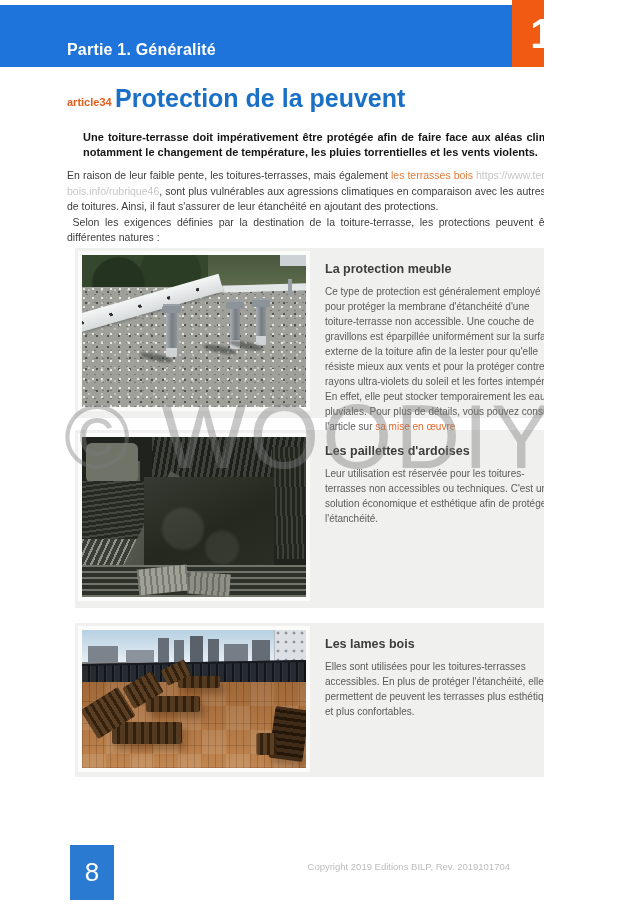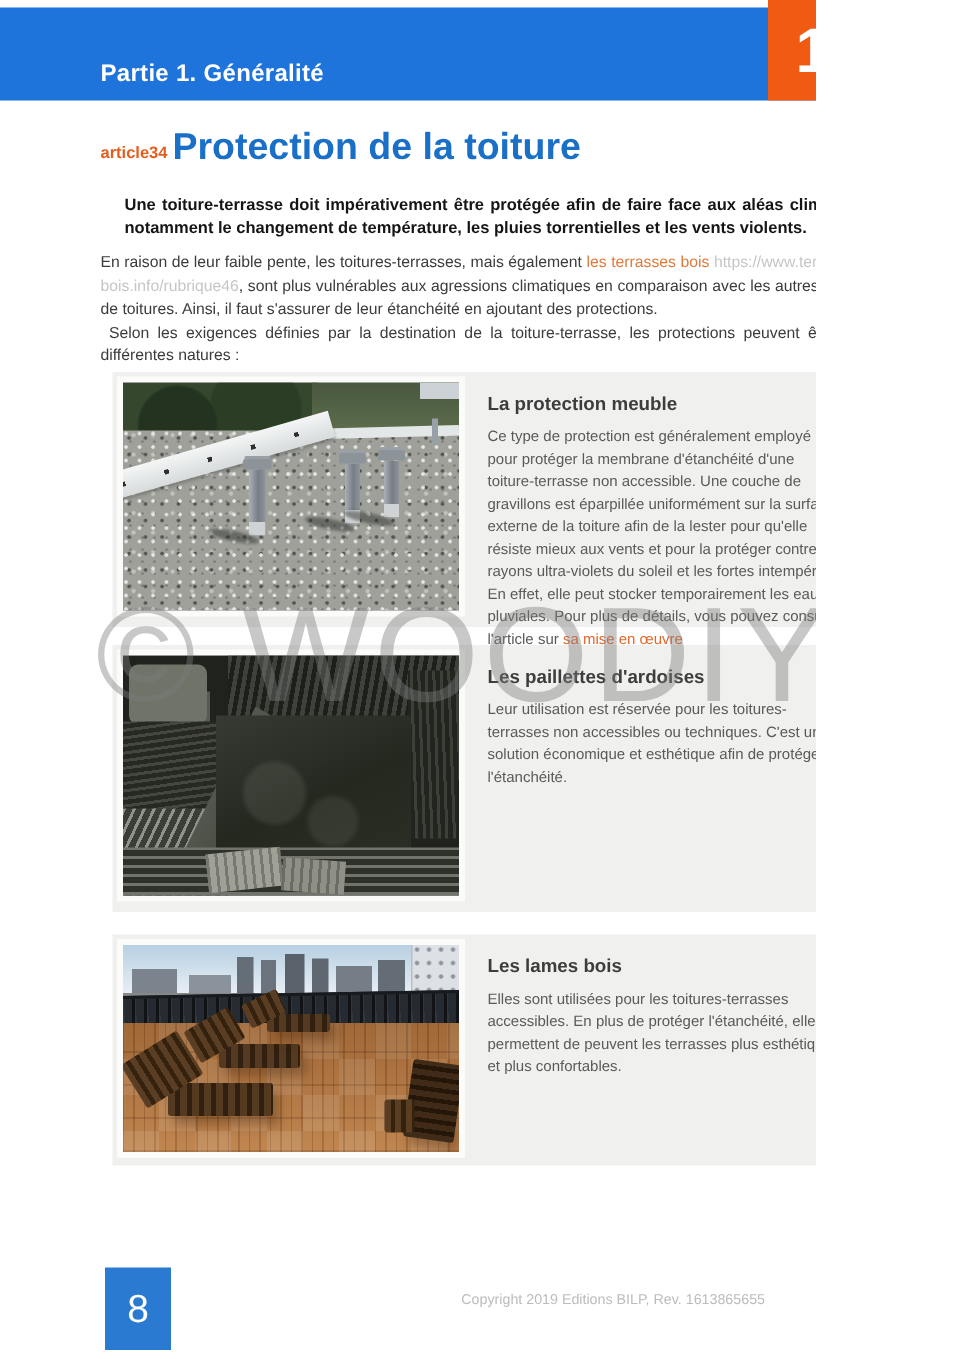--- a/index.html
+++ b/index.html
@@ -155,21 +155,21 @@
 
   <div class="band">
     <span class="band-title">Partie 1. Généralité</span>
   </div>
   <div class="band-right"></div>
   <div class="chapter-box">
     <span>1</span>
   </div>
 
   <span class="article-tag">article34</span>
-  <h1 class="article-title" style="margin:0;">Protection de la toiture</h1>
+  <h1 class="article-title" style="margin:0;">Protection de la peuvent</h1>
 
   <p class="intro">Une toiture-terrasse doit impérativement être protégée afin de faire face aux aléas climatiques, notamment le changement de température, les pluies torrentielles et les vents violents.</p>
 
   <div class="bodytext"><span>En raison de leur faible pente, les toitures-terrasses, mais également </span><span class="lnk-orange">les terrasses bois</span> <span class="lnk-gray">https://www.terrasse-bois.info/rubrique46</span><span>, sont plus vulnérables aux agressions climatiques en comparaison avec les autres types de toitures. Ainsi, il faut s'assurer de leur étanchéité en ajoutant des protections.</span><br><span>&nbsp;Selon les exigences définies par la destination de la toiture-terrasse, les protections peuvent être de différentes natures :</span>
   </div>
 
   <div class="panel" id="panel1">
     <div class="photo-mat">
       <div class="photo" id="photo1">
         <div class="p1-trees-left"></div>
@@ -237,15 +237,15 @@
       <h3>Les lames bois</h3>
       <p>Elles sont utilisées pour les toitures-terrasses accessibles. En plus de protéger l'étanchéité, elles permettent de peuvent les terrasses plus esthétiques et plus confortables.</p>
     </div>
   </div>
 
   <div class="watermark">© WOODIY</div>
 
   <div class="pagebox">
     <span>8</span>
   </div>
-  <div class="copyright">Copyright 2019 Editions BILP, Rev. 1613865655</div>
+  <div class="copyright">Copyright 2019 Editions BILP, Rev. 2019101704</div>
 
 </div>
 
 </body></html>

